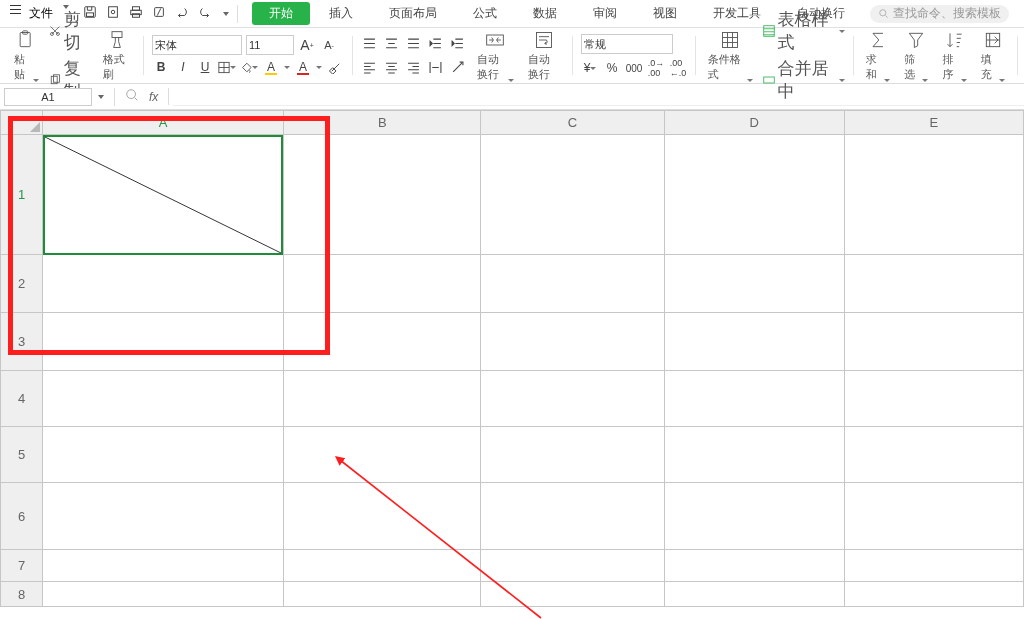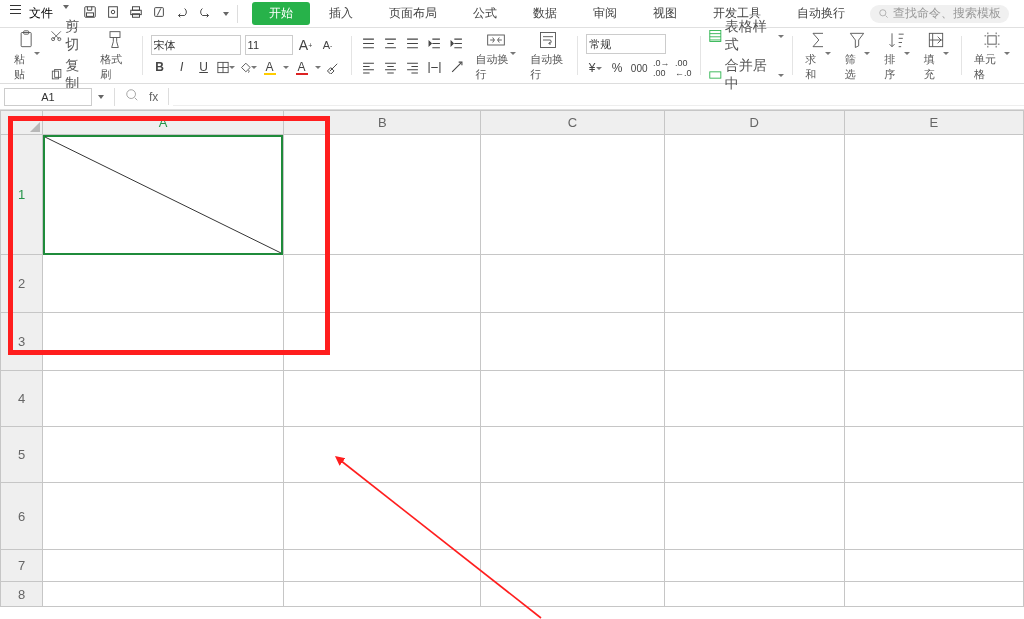--- a/index.html
+++ b/index.html
@@ -16,40 +16,40 @@
   .tab.active{background:#27b24a;color:#fff}
   .search-wrap{display:flex;align-items:center;background:#f0f0f0;border-radius:10px;padding:2px 8px;margin-left:6px;color:#999;height:18px}
   .search-wrap svg{width:11px;height:11px;stroke:#999;fill:none;margin-right:4px}
 
   .ribbon{display:flex;align-items:stretch;height:56px;border-bottom:1px solid #ddd;background:#fff;padding:2px 4px}
   .rgroup{display:flex;flex-direction:row;align-items:center;padding:0 6px;gap:6px}
   .rsep{width:1px;background:#e4e4e4;margin:6px 2px}
   .big-btn{display:flex;flex-direction:column;align-items:center;justify-content:center;gap:2px;padding:2px 4px;cursor:pointer;color:#555;font-size:11px}
   .big-btn svg{width:20px;height:20px;stroke:#555;fill:none;stroke-width:1.1}
   .small-stack{display:flex;flex-direction:column;gap:3px}
-  .small-row{display:flex;align-items:center;gap:3px;font-size:14px;color:#555;cursor:pointer}
+  .small-row{display:flex;align-items:center;gap:3px;font-size:17px;color:#555;cursor:pointer}
   .small-row svg{width:14px;height:14px;stroke:#555;fill:none;stroke-width:1.1}
   select.sel, .sel{height:20px;font-size:11px;border:1px solid #ccc;background:#fff;color:#333;padding:0 2px}
   .font-sel{width:90px}
   .size-sel{width:48px}
   .font-btns{display:flex;gap:4px;align-items:center}
   .fb{width:18px;height:18px;display:flex;align-items:center;justify-content:center;font-size:12px;color:#444;cursor:pointer}
   .fb svg{width:13px;height:13px;stroke:#444;fill:none}
-  .numfmt-sel{width:80px}
-  .btxt{display:flex;align-items:flex-start;gap:1px}
+  .numfmt-sel{width:92px}
+  .btxt{display:flex;align-items:flex-end;gap:1px}
   .tri{width:0;height:0;border-left:3px solid transparent;border-right:3px solid transparent;border-top:3px solid #777}
   .underline-color{height:2px;margin-top:-1px}
 
   .fxbar{display:flex;align-items:center;height:26px;border-bottom:1px solid #ddd;background:#fff}
   .namebox-wrap{display:flex;align-items:center;border-right:1px solid #ddd;padding:0 4px}
   .namebox{width:88px;height:18px;border:1px solid #ccc;text-align:center;font-size:11px;color:#333}
   .nb-caret{margin:0 6px}
   .fxctrl{display:flex;align-items:center;gap:10px;padding:0 10px;border-right:1px solid #ddd;color:#777}
   .fxctrl svg{width:14px;height:14px}
-  .fx{color:#666;font-size:12px}
+  .fx{font-style:italic;color:#666;font-size:12px}
   .fxline{flex:1;height:18px;border-bottom:1px solid #eee;margin-left:4px}
 
   .sheet{position:absolute;left:0;top:110px;right:0;bottom:0;background:#fff}
   table.hdr{border-collapse:collapse;table-layout:fixed;width:1024px}
   .sheet th,.sheet td{border:1px solid #c6c6c6;text-align:center;color:#666;font-weight:normal;font-size:13px}
   .corner{width:42px;height:24px;background:#efefef;position:relative}
   .corner:after{content:"";position:absolute;right:2px;bottom:2px;width:0;height:0;border-left:10px solid transparent;border-bottom:10px solid #b8b8b8}
   th.col{height:24px;background:#efefef}
   th.col.active{color:#25944a}
   td.row-h{width:42px;background:#efefef}
@@ -297,20 +297,30 @@
             <sub>00</sub>
           </span>
         <span class="fb" style="font-size:9px">.0→<br>.00</span>
         <span class="fb" style="font-size:9px">.00<br>←.0</span>
       </div>
     </div>
   </div>
   <div class="rsep"></div>
 
   <div class="rgroup">
+    <div class="big-btn">
+      <svg viewBox="0 0 24 24">
+          <rect x="3" y="3" width="18" height="18"></rect>
+          <path d="M3 9h18M3 15h18M9 3v18M15 3v18"></path>
+        </svg>
+      <div class="btxt">
+          <span>条件格式</span>
+          <span class="tri"></span>
+        </div>
+    </div>
     <div class="small-stack">
       <div class="small-row">
           <svg viewBox="0 0 16 16">
             <rect x="1" y="1" width="14" height="14" stroke="#27b24a"></rect>
             <path d="M1 5h14M1 9h14M1 13h14" stroke="#27b24a"></path>
           </svg>
           <span>表格样式</span>
           <span class="tri"></span>
         </div>
       <div class="small-row">
@@ -359,32 +369,20 @@
           <path d="M14 8l4 4-4 4"></path>
         </svg>
         <div class="btxt">
           <span>填充</span>
           <span class="tri"></span>
         </div>
       </div>
   </div>
   <div class="rsep"></div>
 
-  <div class="rgroup">
-    <div class="big-btn">
-        <svg viewBox="0 0 24 24">
-          <rect x="7" y="7" width="10" height="10"></rect>
-          <path d="M3 7h2M3 17h2M19 7h2M19 17h2M7 3v2M17 3v2M7 19v2M17 19v2"></path>
-        </svg>
-        <div class="btxt">
-          <span>单元格</span>
-          <span class="tri"></span>
-        </div>
-      </div>
-  </div>
 </div>
 
 <div class="fxbar">
   <div class="namebox-wrap">
     <input class="namebox" value="A1" style="">
     <span class="caret nb-caret"></span>
   </div>
   <div class="fxctrl">
     <span><svg viewBox="0 0 16 16" stroke="#999" fill="none">
           <circle cx="7" cy="7" r="5"></circle>

